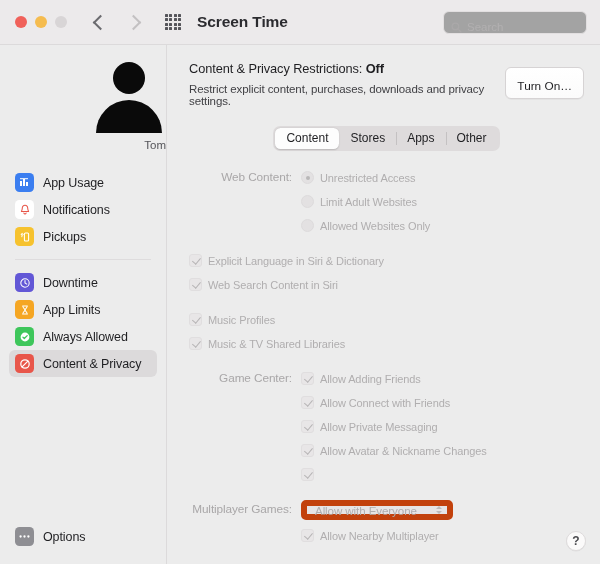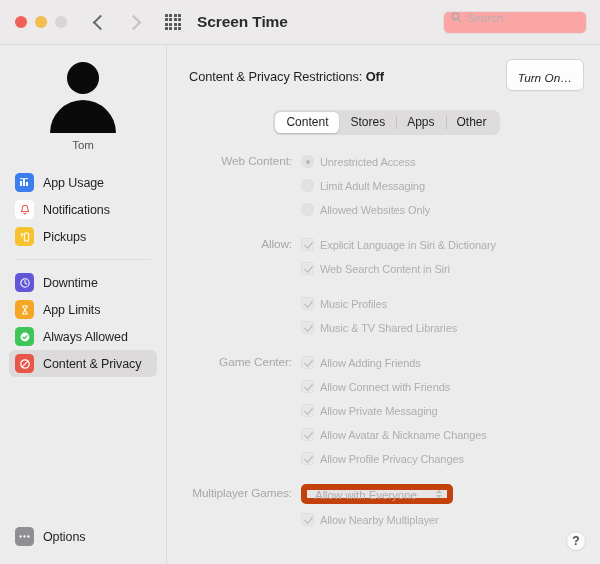--- a/index.html
+++ b/index.html
@@ -72,24 +72,24 @@
     letter-spacing: -0.1px;
   }
 
   .search-box {
     position: absolute;
     right: 13px;
     top: 11px;
     width: 144px;
     height: 23px;
     border-radius: 6px;
-    background: #fca5a5;
+    background: #a3a3a3;
     border: 1px solid #e2dfe0;
     display: flex;
-    align-items: flex-start;
+    align-items: flex-end;
     padding-left: 7px;
     gap: 5px;
   }
   .search-box svg { flex: 0 0 auto; }
   .search-input {
     border: none;
     outline: none;
     background: transparent;
     font-family: "Liberation Sans", sans-serif;
     font-size: 11.5px;
@@ -110,21 +110,21 @@
     border-right: 1px solid #dcdadb;
     display: flex;
     flex-direction: column;
     position: relative;
   }
 
   .avatar-block {
     padding-top: 14px;
     display: flex;
     flex-direction: column;
-    align-items: center;
+    align-items: flex-end;
   }
   .avatar {
     width: 74px; height: 74px;
     position: relative;
     overflow: hidden;
   }
   .avatar .head {
     position: absolute;
     left: 21px; top: 3px;
     width: 32px; height: 32px;
@@ -216,21 +216,20 @@
     font-family: "Liberation Sans", sans-serif;
     font-size: 11.8px;
     color: #1f1f22;
     background: linear-gradient(#ffffff, #fbfbfb);
     border: 1px solid #d6d3d4;
     border-radius: 6px;
     padding: 11px 11px 5px 11px;
     box-shadow: 0 0.5px 0.5px rgba(0,0,0,0.07);
     cursor: default;
     margin-top: -2px;
-    font-style: italic;
   }
 
   
   .seg-wrap { display: flex; justify-content: center; margin-top: 19px; }
   .segmented {
     display: flex;
     background: #dedbdc;
     border-radius: 7px;
     padding: 2px;
     gap: 0;
@@ -549,20 +548,21 @@
     </div>
 
     <div class="content">
 
       <div class="cp-head-row">
         <div>
           <div class="cp-title">
             <span>Content &amp; Privacy Restrictions:</span>
             <b>Off</b>
           </div>
+          <div class="cp-sub">Restrict explicit content, purchases, downloads and privacy settings.</div>
         </div>
         <button class="turn-on-btn">Turn On…</button>
       </div>
 
       <div class="seg-wrap">
         <div class="segmented">
           <div class="seg active">Content</div>
           <div class="seg">Stores</div>
           <div class="seg">Apps</div>
           <div class="seg">Other</div>
@@ -573,33 +573,32 @@
 
         <div class="frow">
           <div class="flabel">Web Content:</div>
           <div class="fcontrols">
             <div class="opt">
               <span class="radio checked"></span>
               <span class="txt">Unrestricted Access</span>
             </div>
             <div class="opt">
               <span class="radio"></span>
-              <span class="txt">Limit Adult Messaging</span>
+              <span class="txt">Limit Adult Websites</span>
             </div>
             <div class="opt">
               <span class="radio"></span>
               <span class="txt">Allowed Websites Only</span>
             </div>
           </div>
         </div>
 
         <div class="gap-sm"></div>
 
         <div class="frow">
-          <div class="flabel">Allow:</div>
           <div class="fcontrols">
             <div class="opt">
               <span class="check checked"></span>
               <span class="txt">Explicit Language in Siri &amp; Dictionary</span>
             </div>
             <div class="opt">
               <span class="check checked"></span>
               <span class="txt">Web Search Content in Siri</span>
             </div>
 
@@ -632,21 +631,20 @@
             <div class="opt">
               <span class="check checked"></span>
               <span class="txt">Allow Private Messaging</span>
             </div>
             <div class="opt">
               <span class="check checked"></span>
               <span class="txt">Allow Avatar &amp; Nickname Changes</span>
             </div>
             <div class="opt">
               <span class="check checked"></span>
-              <span class="txt">Allow Profile Privacy Changes</span>
             </div>
           </div>
         </div>
 
         <div class="gap-sm"></div>
 
         <div class="frow">
           <div class="flabel">Multiplayer Games:</div>
           <div class="fcontrols">
             <div class="popup">

